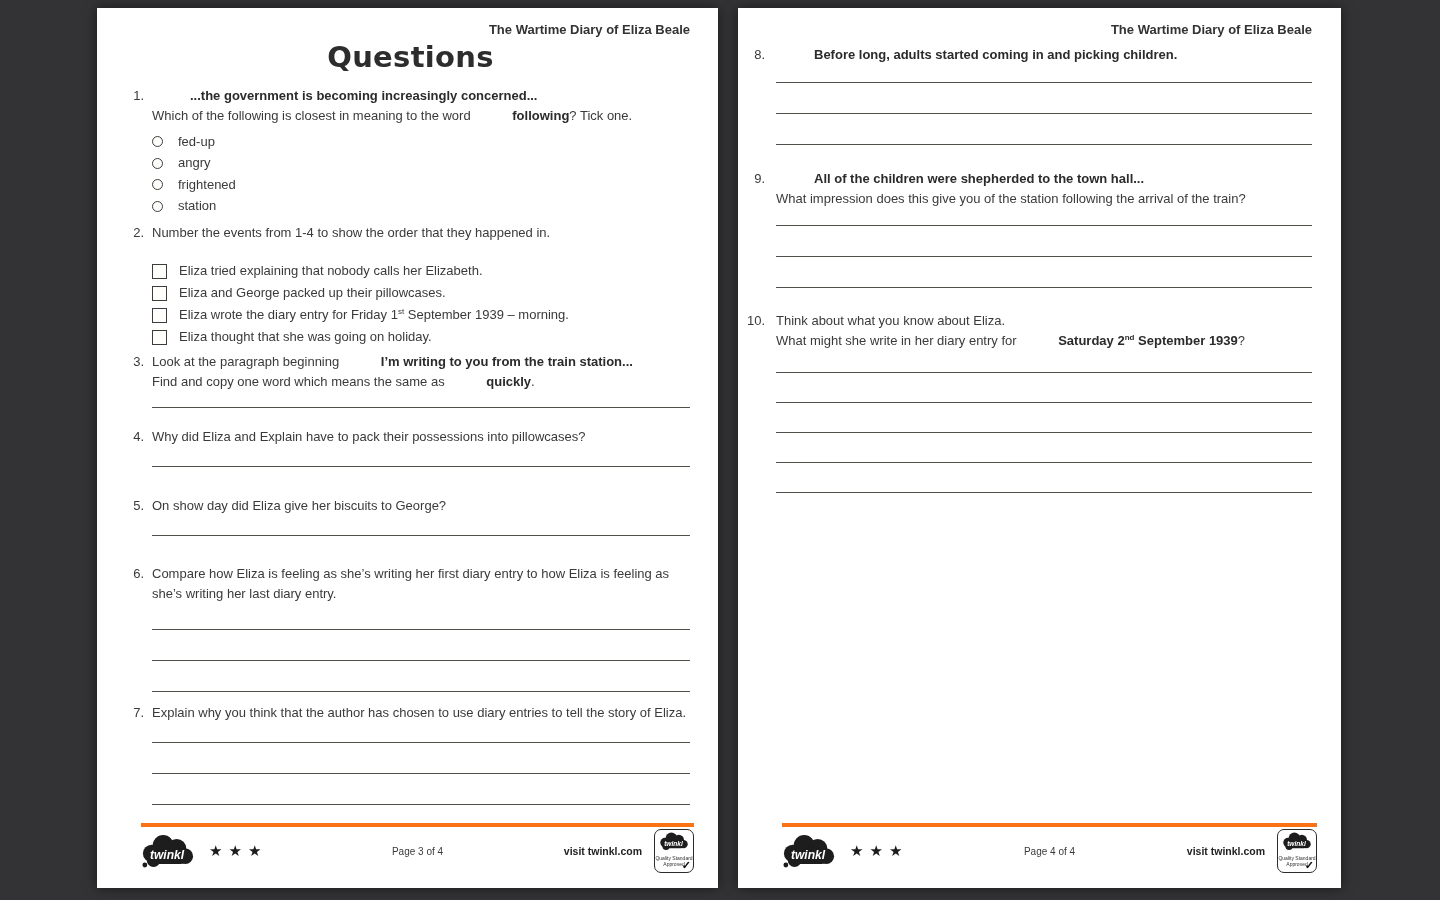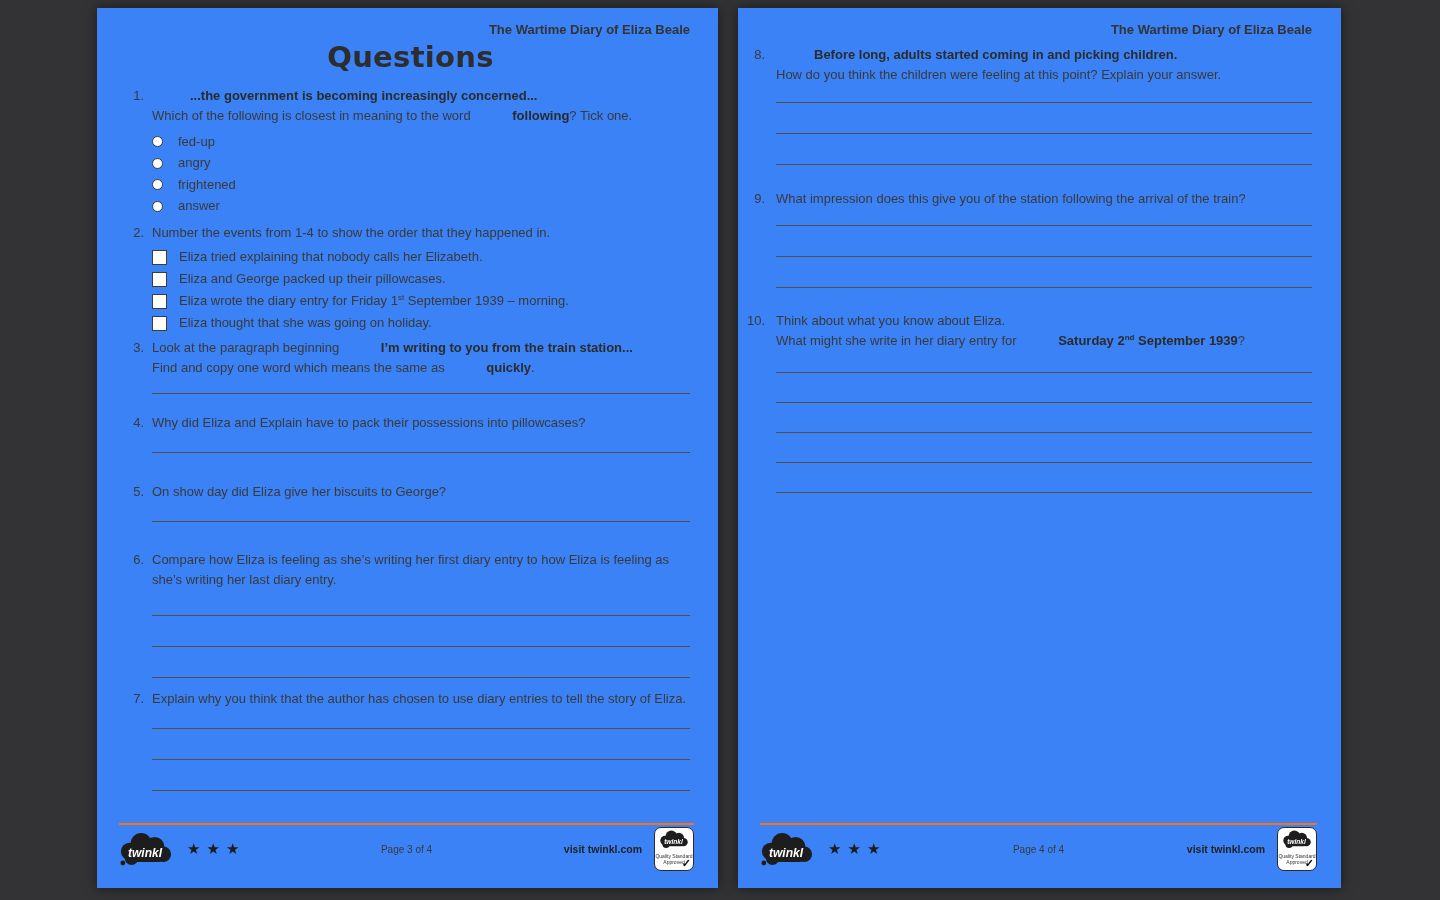--- a/index.html
+++ b/index.html
@@ -1,51 +1,51 @@
 <!DOCTYPE html>
 <html><head>
 <meta charset="utf-8">
 <style>
   * { margin:0; padding:0; box-sizing:border-box; }
   html,body { width:1440px; height:900px; }
   body { background:#333336; font-family:"Liberation Sans",sans-serif; color:#3a3a3a; }
   .stage { position:relative; width:1440px; height:900px; overflow:hidden; background:#333336; }
 
-  .page { position:absolute; top:8px; height:880px; background:#3b82f6; box-shadow:0 0 12px rgba(0,0,0,.5); }
+  .page { position:absolute; top:8px; height:880px; background:#ffffff; box-shadow:0 0 12px rgba(0,0,0,.5); }
   .page-left  { left:97px;  width:621px; padding:14px 28px 0 34px; }
   .page-right { left:738px; width:603px; padding:14px 29px 0 8px; }
 
   .page-header { font-weight:bold; font-size:13px; line-height:16px; text-align:right; color:#333; }
   .doc-title { font-family:"DejaVu Sans",sans-serif; font-size:29px; font-weight:bold; text-align:center;
                color:#2d2d2d; margin-top:2px; height:34px; line-height:34px; letter-spacing:.3px; }
 
   .q { display:flex; font-size:13px; line-height:20px; }
   .qnum { flex:0 0 13px; text-align:right; margin-right:8px; }
   .page-right .qnum { flex:0 0 19px; margin-right:11px; }
   .qbody { flex:1; min-width:0; }
   b { color:#2b2b2b;padding-left:38px; }
   sup { font-size:8px; line-height:0; vertical-align:super; }
 
   .opts { margin-top:5px; }
   .opt { display:flex; align-items:center; height:21.5px; }
   .radio { width:11px; height:11px; border:1.5px solid #3c3c3c; border-radius:50%; flex:0 0 auto; margin-right:15px; background:#fffefb; }
 
-  .chks { margin-top:3px; }
+  .chks { margin-top:17px; }
   .chk { display:flex; align-items:center; height:22px; }
   .obox { width:15px; height:15px; border:1.5px solid #3c3c3c; flex:0 0 auto; margin-right:12px; background:#fffefb; }
 
   .al { border-bottom:1.3px solid #53504c; }
   .h16{height:16px} .h17{height:17px} .h18{height:18px} .h20{height:20px}
   .h22{height:22px} .h26{height:26px} .h30{height:30px} .h31{height:31px}
 
   .q1m{margin-top:12px} .q2m{margin-top:6px} .q3m{margin-top:4px} .q4m{margin-top:19px}
   .q5m{margin-top:29px} .q6m{margin-top:28px} .q7m{margin-top:11px}
   .q8m{margin-top:7px} .q9m{margin-top:24px} .q10m{margin-top:23px}
 
-  .footer { position:absolute; left:22px; right:24px; top:815px; border-top:2px solid #f97316; }
+  .footer { position:absolute; left:44px; right:24px; top:815px; border-top:4px solid #f97316; }
   .f-row { position:relative; display:flex; align-items:center; height:46px; padding-top:2px; }
   .stars { margin-left:14px; font-size:15px; letter-spacing:6px; color:#1c1c1c; }
   .pagelabel { position:absolute; left:50%; transform:translateX(-50%); font-size:10px; color:#3a3a3a; }
   .visit { margin-left:auto; margin-right:12px; font-size:10.5px; font-weight:bold; color:#222; }
   .badge { position:relative; width:40px; height:44px; border:1.2px solid #2c2c2c; border-radius:7px;
            background:#fff; text-align:center; padding-top:2px; flex:0 0 auto; }
   .badge-l1,.badge-l2 { font-size:5px; line-height:6px; color:#333; }
   .badge-check { position:absolute; right:2px; bottom:0px; font-size:11px; font-weight:bold; color:#111; }
 </style>
 </head>
@@ -70,21 +70,21 @@
           <div class="opt">
             <span class="radio"></span>
             <span>angry</span>
           </div>
           <div class="opt">
             <span class="radio"></span>
             <span>frightened</span>
           </div>
           <div class="opt">
             <span class="radio"></span>
-            <span>answer</span>
+            <span>station</span>
           </div>
         </div>
       </div>
     </div>
 
     <div class="q q2m">
       <div class="qnum">2.</div>
       <div class="qbody">
         <div>Number the events from 1-4 to show the order that they happened in.</div>
         <div class="chks">
@@ -190,30 +190,30 @@
     </div>
   </div>
 
   <div class="page page-right">
     <div class="page-header">The Wartime Diary of Eliza Beale</div>
 
     <div class="q q8m">
       <div class="qnum">8.</div>
       <div class="qbody">
         <div><b>Before long, adults started coming in and picking children.</b></div>
-        <div>How do you think the children were feeling at this point? Explain your answer.</div>
         <div class="al h18"></div>
         <div class="al h31"></div>
         <div class="al h31"></div>
       </div>
     </div>
 
     <div class="q q9m">
       <div class="qnum">9.</div>
       <div class="qbody">
+        <div><b>All of the children were shepherded to the town hall...</b></div>
         <div>What impression does this give you of the station following the arrival of the train?</div>
         <div class="al h17"></div>
         <div class="al h31"></div>
         <div class="al h31"></div>
       </div>
     </div>
 
     <div class="q q10m">
       <div class="qnum">10.</div>
       <div class="qbody">

